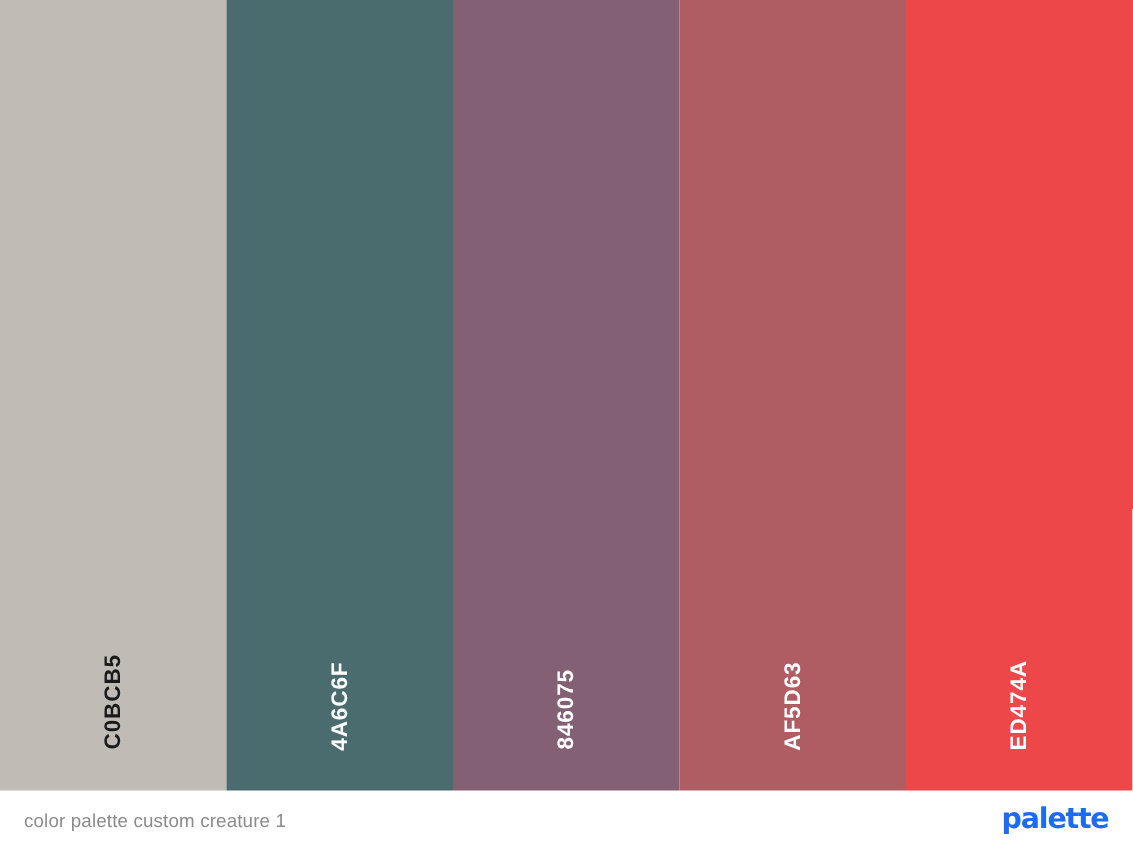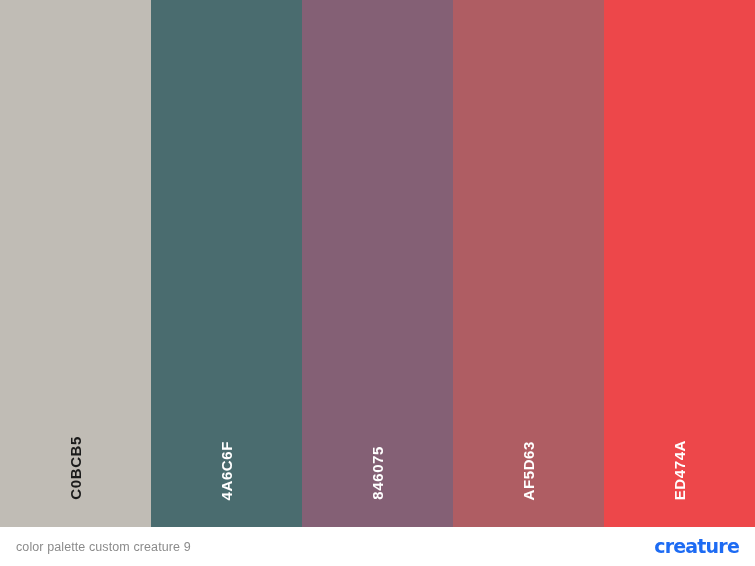--- a/index.html
+++ b/index.html
@@ -110,19 +110,19 @@
       <span class="swatch-label" style="color: rgb(255, 255, 255);">AF5D63</span>
     </div>
 
     <div class="swatch" style="background-color: rgb(237, 71, 74);">
       <span class="swatch-label" style="color: rgb(255, 255, 255);">ED474A</span>
     </div>
 
   </div>
 
   <div class="footer">
-    <span class="caption" style="color: rgb(139, 139, 139);">color palette custom creature 9</span>
+    <span class="caption" style="color: rgb(139, 139, 139);">color palette custom creature 1</span>
     <div class="brand">
-      <span class="brand-logo" style="color: rgb(29, 107, 243);">creature</span>
+      <span class="brand-logo" style="color: rgb(29, 107, 243);">palette</span>
     </div>
   </div>
 
 </div>
 
 </body></html>

